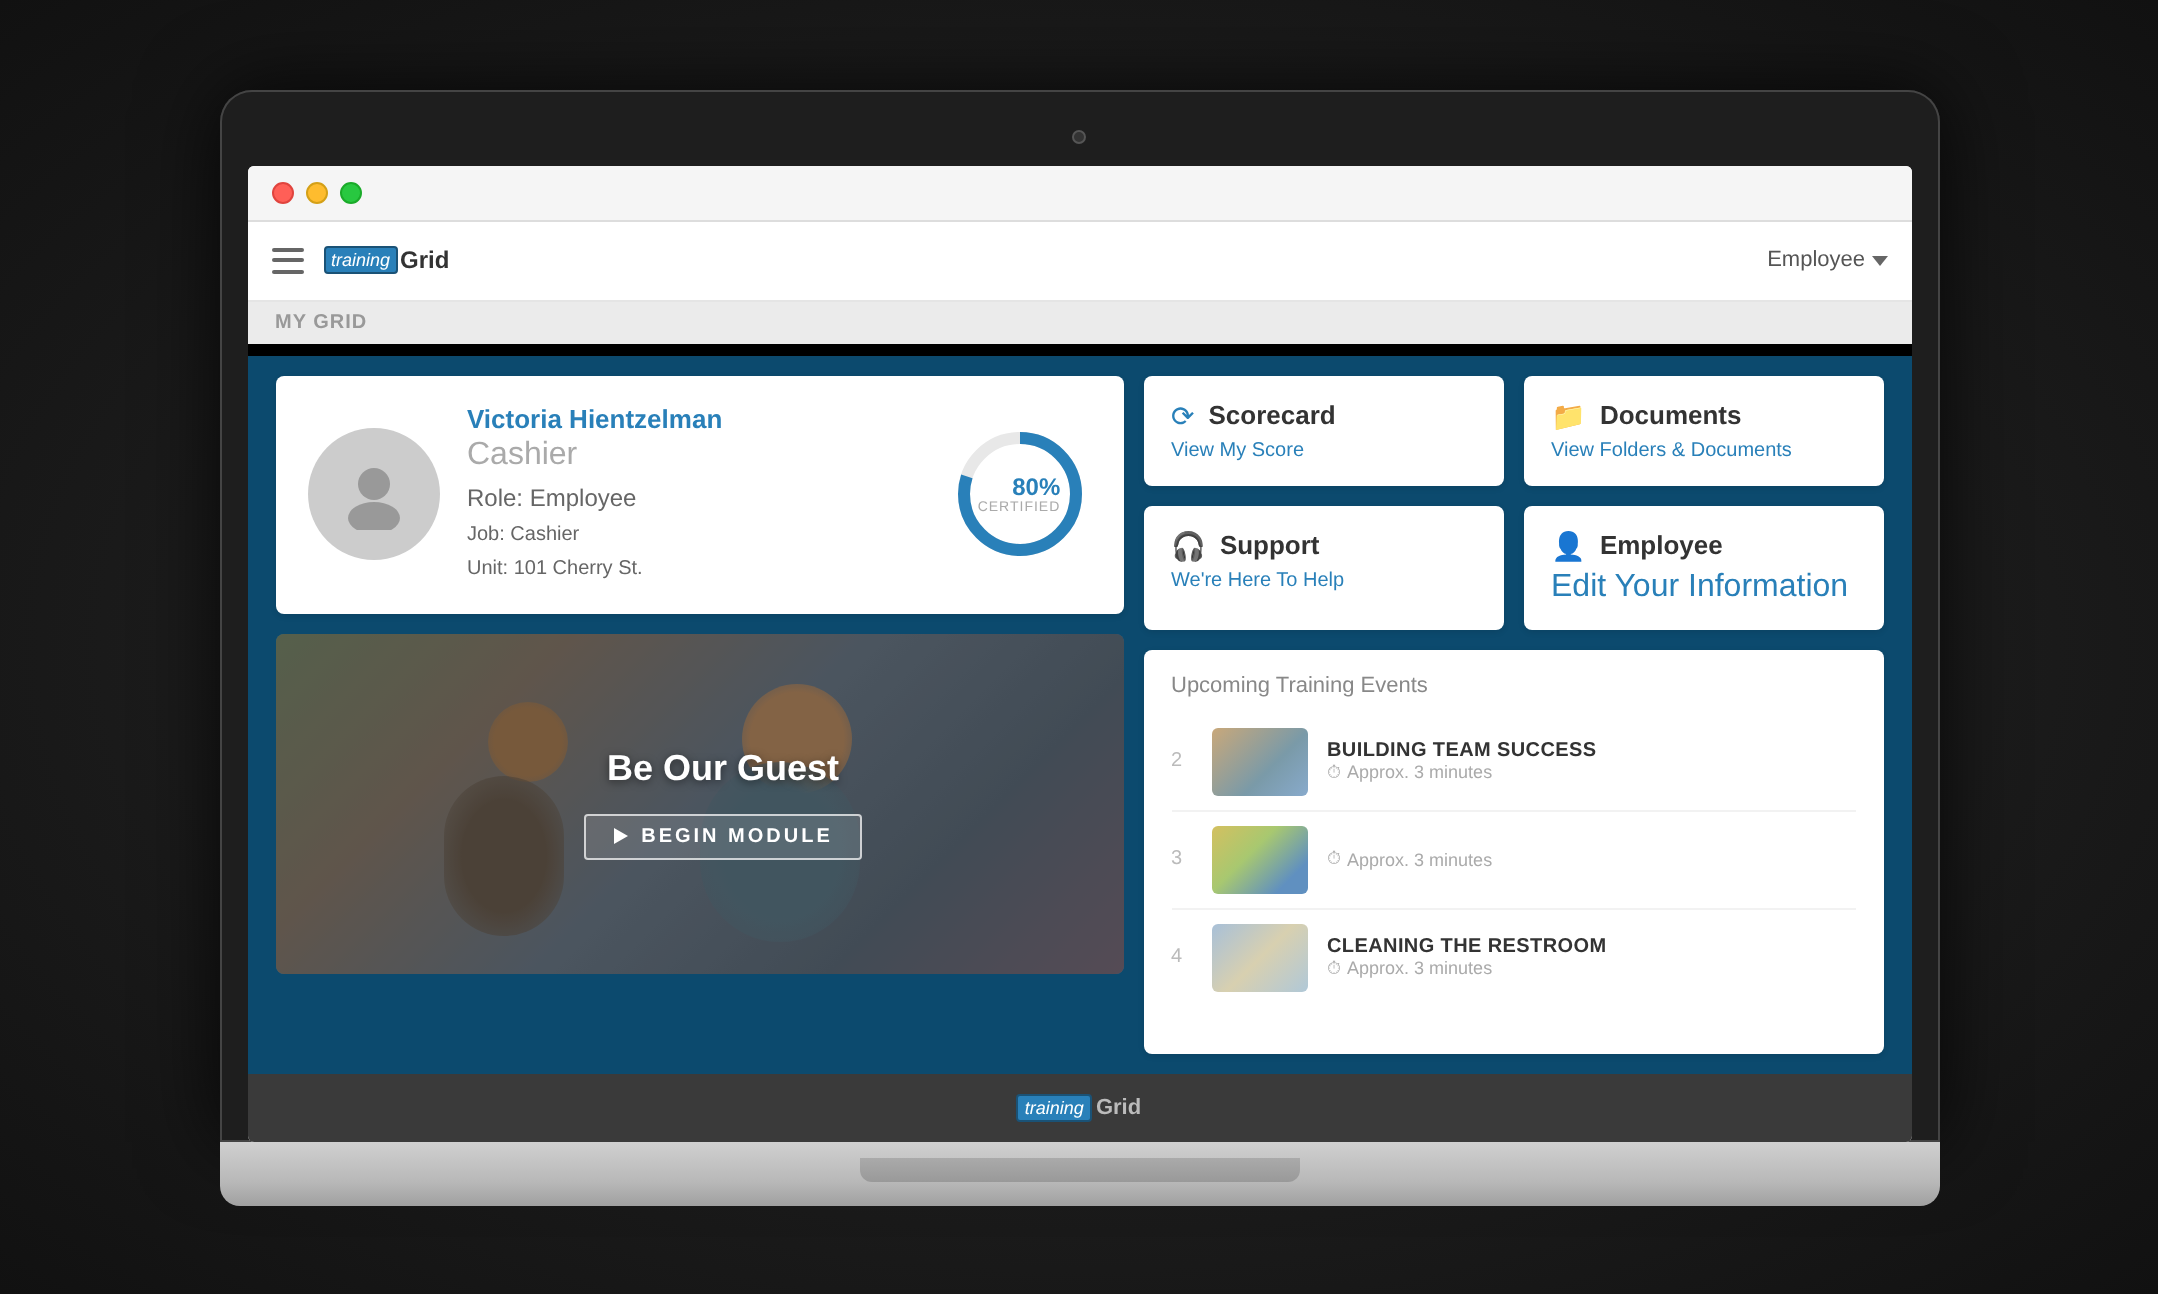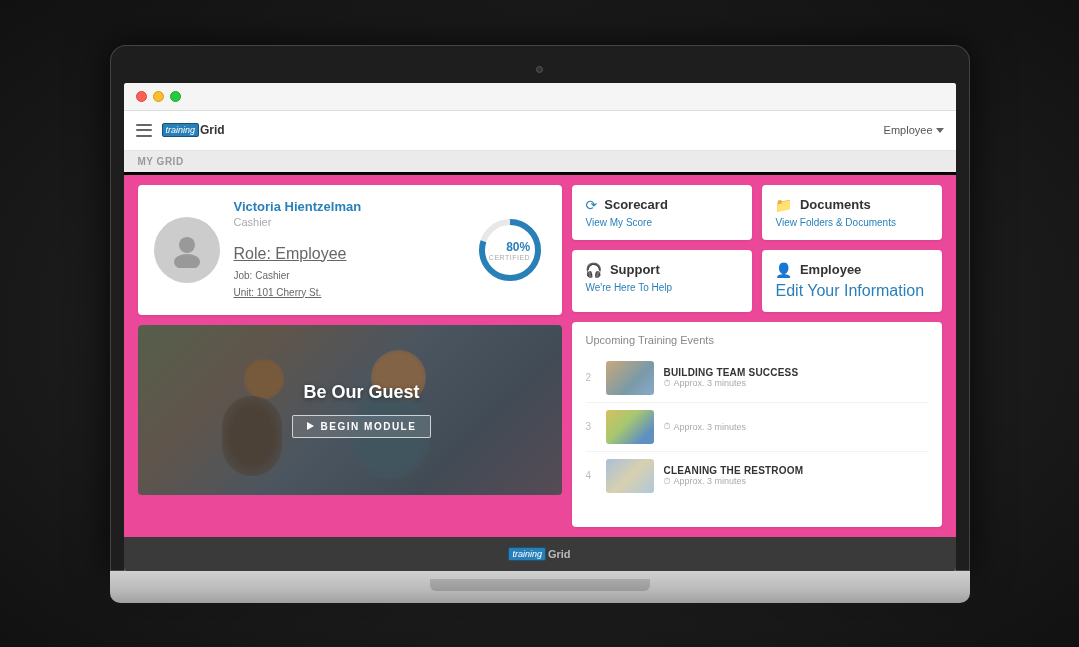--- a/index.html
+++ b/index.html
@@ -44,41 +44,41 @@
           <div style="display:flex; align-items:center; gap:1px;">
             <span style="background:#2980b9; color:#fff; padding:1px 3px; border-radius:2px; font-size:9px; font-style:italic; border:1px solid #1a5276; font-family:Arial;">training</span>
             <span style="color:#333; font-size:12px; font-weight:bold; font-family:Arial;">Grid</span>
           </div>
           <div style="margin-left:auto; font-size:11px; color:#555; display:flex; align-items:center; gap:3px; cursor:pointer;">
             <span>Employee</span>
             <span style="display:inline-block; width:0; height:0; border-left:4px solid transparent; border-right:4px solid transparent; border-top:5px solid #666;"></span>
           </div>
         </div>
 
-        <div style="background:#ebebeb; padding:5px 14px; font-size:10px; color:#999; font-weight:bold; letter-spacing:0.5px; border-bottom:3px solid #000000;">
+        <div style="background:#ebebeb; padding:5px 14px; font-size:10px; color:#999; font-weight:bold; letter-spacing:0.5px; border-bottom:6px solid #000000;">
           <span>MY GRID</span>
         </div>
 
-        <div style="display:flex; gap:10px; padding:10px 14px; background:#ec4899; flex:1; overflow:hidden;">
+        <div style="display:flex; gap:10px; padding:10px 14px; background:#0c4a6e; flex:1; overflow:hidden;">
 
           <div style="flex:1; display:flex; flex-direction:column; gap:10px;">
 
             <div style="background:#fff; border-radius:4px; padding:14px 16px; display:flex; align-items:center; gap:14px; box-shadow:0 1px 3px rgba(0,0,0,0.1);">
               <div style="width:66px; height:66px; border-radius:50%; background:#ccc; display:flex; align-items:center; justify-content:center; flex-shrink:0;">
                 <svg width="36" height="36" viewBox="0 0 36 36" fill="#999">
                   <circle cx="18" cy="13" r="8"></circle>
                   <ellipse cx="18" cy="30" rx="13" ry="8"></ellipse>
                 </svg>
               </div>
               <div style="flex:1;">
                 <div style="font-size:13px; font-weight:bold; color:#2980b9; margin-bottom:2px;">Victoria Hientzelman</div>
-                <div style="font-size:11px; color:#aaa; margin-bottom:12px;">Cashier</div>
-                <div style="font-size:16px; color:#666; line-height:1.7;text-decoration:underline;">Role: Employee</div>
+                <div style="font-size:16px; color:#aaa; margin-bottom:2px;">Cashier</div>
+                <div style="font-size:12px; color:#666; line-height:1.7;">Role: Employee</div>
                 <div style="font-size:10px; color:#666; line-height:1.7;">Job: Cashier</div>
-                <div style="font-size:10px; color:#666; line-height:1.7;text-decoration:underline;">Unit: 101 Cherry St.</div>
+                <div style="font-size:10px; color:#666; line-height:1.7;">Unit: 101 Cherry St.</div>
               </div>
 
               <div style="width:72px; height:72px; position:relative; flex-shrink:0;">
                 <svg width="72" height="72" viewBox="0 0 72 72">
 
                   <circle cx="36" cy="36" r="28" fill="none" stroke="#e8e8e8" stroke-width="6"></circle>
 
                   <circle cx="36" cy="36" r="28" fill="none" stroke="#2980b9" stroke-width="6" stroke-dasharray="140.7 175.9" stroke-dashoffset="0" transform="rotate(-90 36 36)"></circle>
                 </svg>
                 <div style="position:absolute; top:50%; left:50%; transform:translate(-50%,-50%); text-align:right;">

